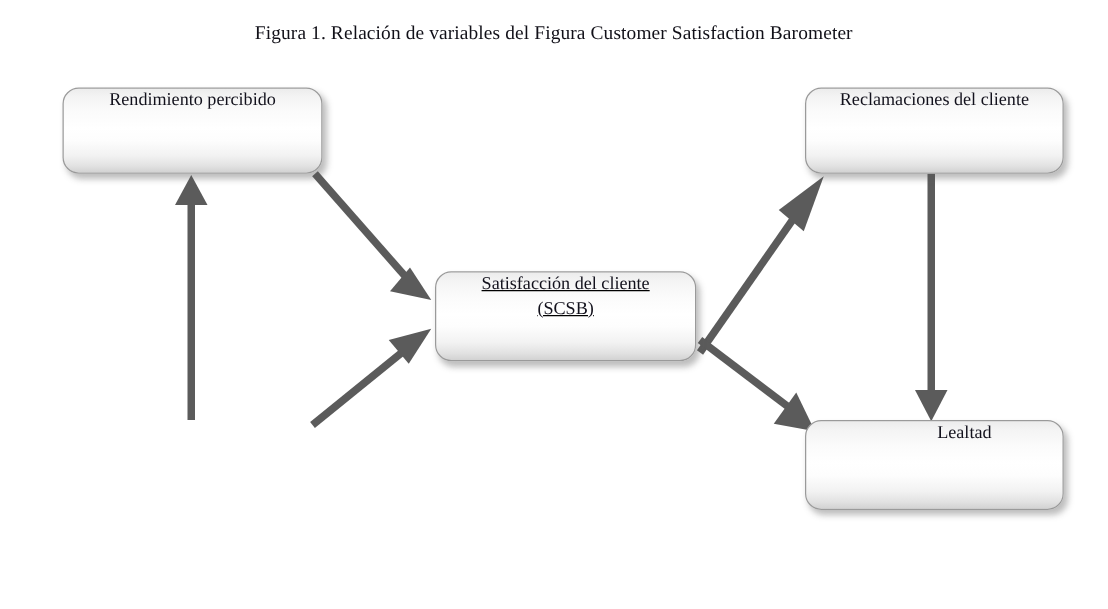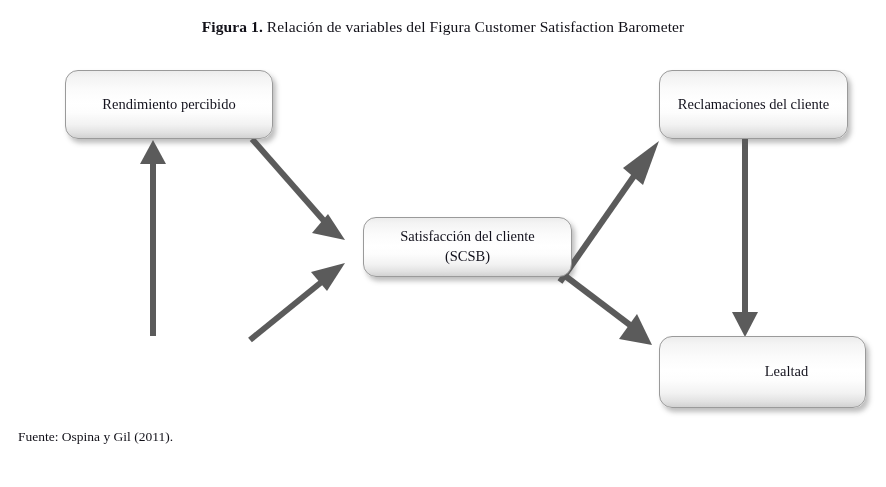--- a/index.html
+++ b/index.html
@@ -22,21 +22,21 @@
     left: 0;
     top: 18px;
     width: 886px;
     text-align: center;
     font-size: 15.5px;
     color: #111018;
     letter-spacing: 0.1px;
     white-space: nowrap;
   }
   .fig-title .fig-label {
-    font-weight: bold;
+    font-weight: normal;
   }
 
   
   .fig-source {
     position: absolute;
     left: 18px;
     top: 429px;
     font-size: 13.5px;
     color: #111018;
     white-space: nowrap;
@@ -53,37 +53,35 @@
         #ececec 0%,
         #f4f4f4 10%,
         #fbfbfb 28%,
         #ffffff 48%,
         #fdfdfd 62%,
         #f2f2f2 80%,
         #e2e2e2 92%,
         #d2d2d2 100%);
     box-shadow: 3px 4px 5px rgba(90,90,90,0.40);
     display: flex;
-    align-items: center;
     justify-content: center;
     z-index: 3;
-    margin-left: 15px;
   }
   .node-label {
     text-align: center;
     font-size: 14.5px;
     line-height: 1.35;
     color: #12111c;
     white-space: pre-line;
     padding: 0 8px;
   }
 
   #node-rendimiento   { left: 50px;  top: 70px;  width: 208px; height: 69px; }
-  #node-reclamaciones { left: 644px; top: 70px;  width: 189px; height: 69px; }
-  #node-satisfaccion  { left: 348px; top: 217px; width: 209px; height: 60px; }
+  #node-reclamaciones { left: 644px; top: 70px;  width: 207px; height: 69px; }
+  #node-satisfaccion  { left: 348px; top: 217px; width: 209px; height: 72px; text-decoration: underline; }
   #node-expectativas  { left: 50px;  top: 336px; width: 208px; height: 72px; }
   #node-lealtad       { left: 644px; top: 336px; width: 207px; height: 72px; padding-left: 48px; }
 
   
   #arrow-layer {
     position: absolute;
     left: 0;
     top: 0;
     width: 886px;
     height: 487px;
@@ -153,15 +151,14 @@
   <div class="node" id="node-satisfaccion">
     <span class="node-label">Satisfacción del cliente
 (SCSB)</span>
   </div>
 
 
   <div class="node" id="node-lealtad">
     <span class="node-label">Lealtad</span>
   </div>
 
-  <div class="fig-source">Fuente: Ospina y Gil (2011).</div>
 
 </div>
 
 </body></html>

